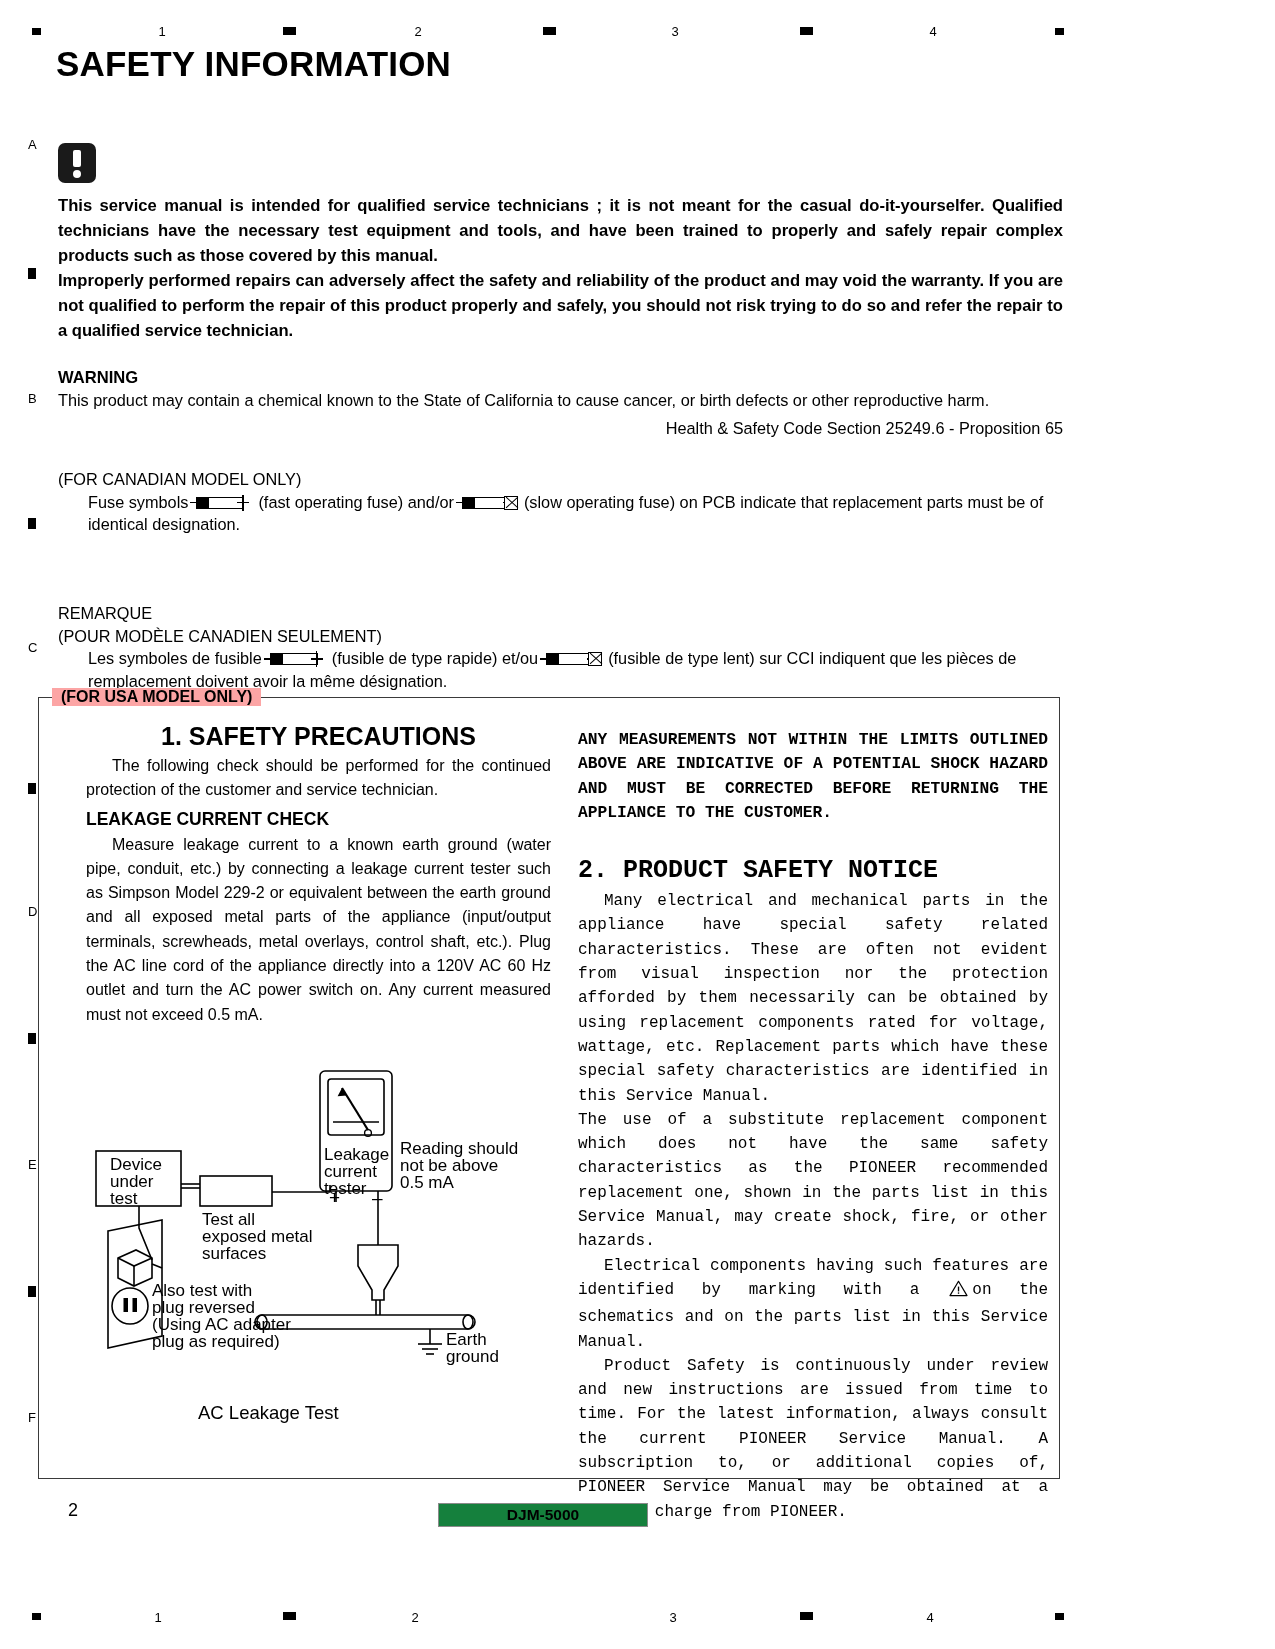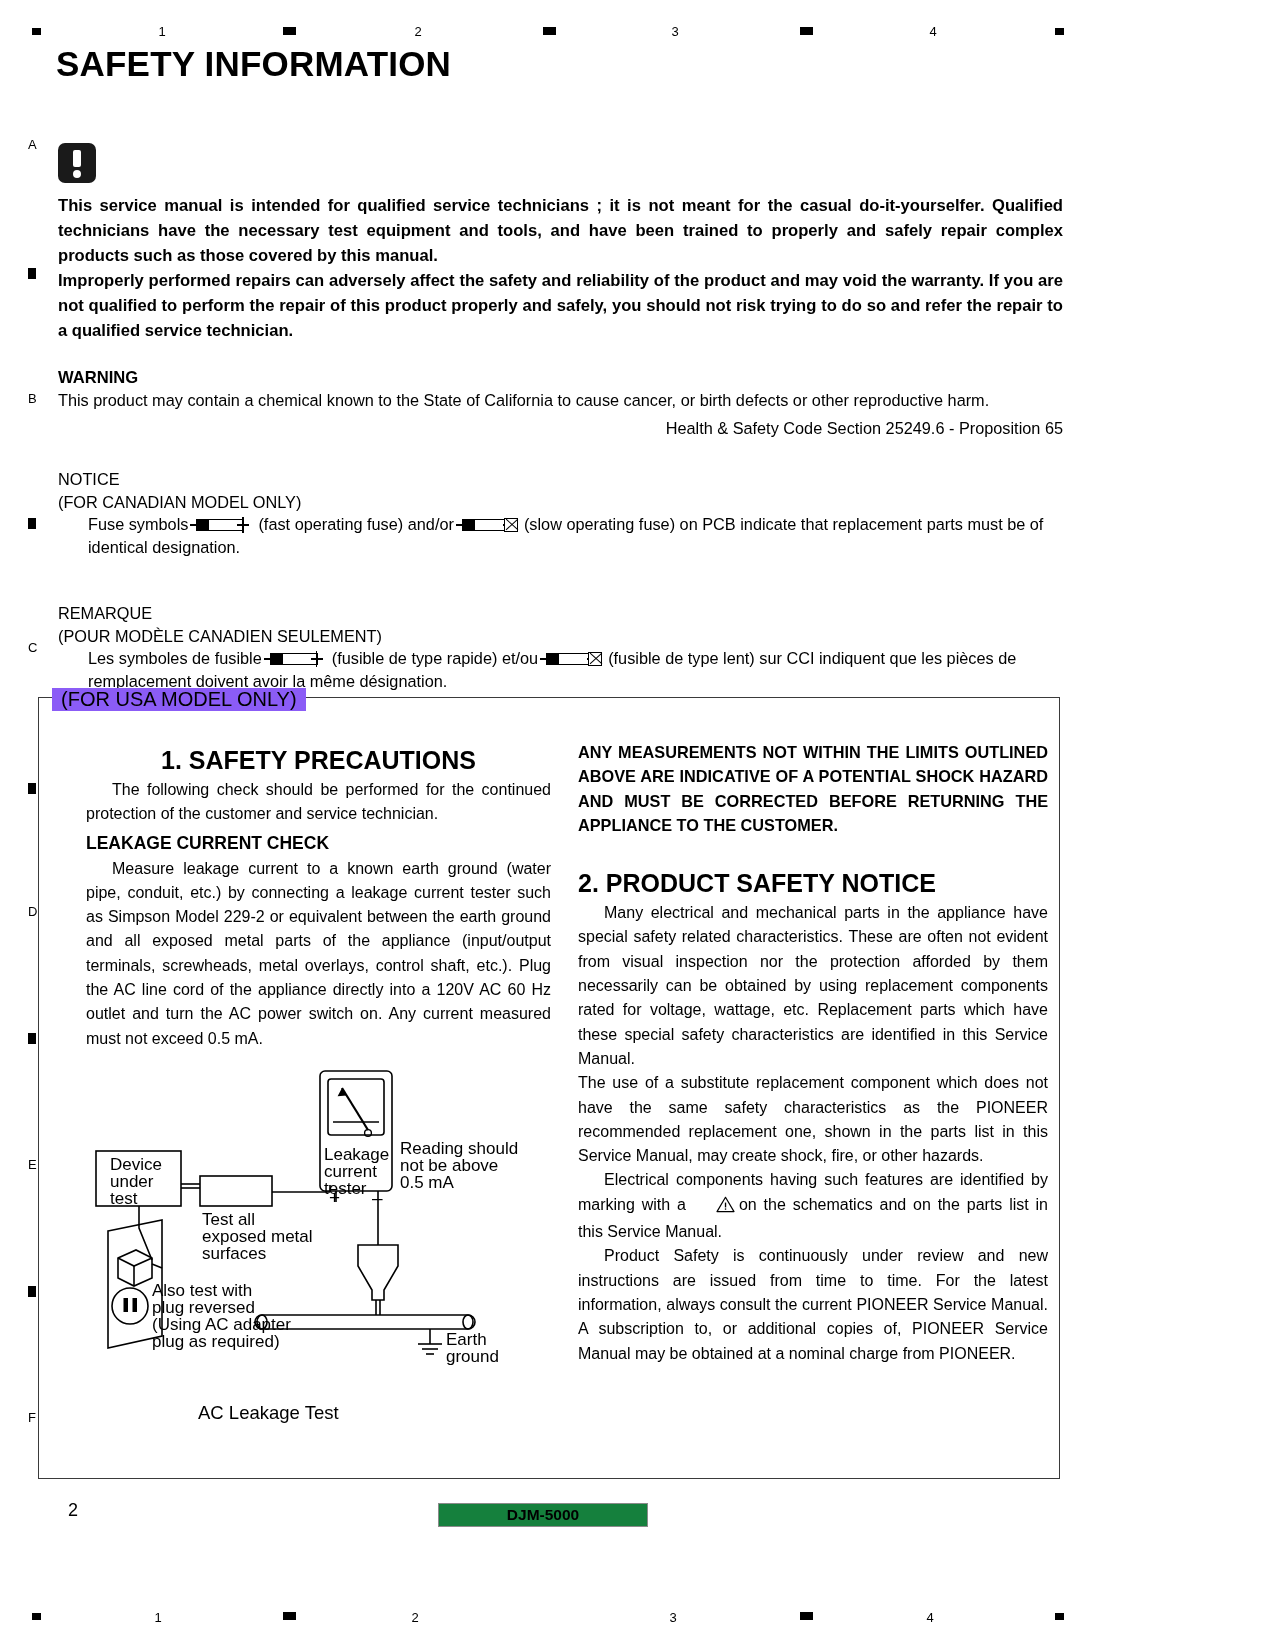--- a/index.html
+++ b/index.html
@@ -219,45 +219,45 @@
     top: 697px;
     width: 1022px;
     height: 782px;
     border: 1.3px solid #3a3a3a;
     box-sizing: border-box;
   }
   .usa-legend {
     position: absolute;
     left: 52px;
     top: 688px;
-    background: #8b5cf6;
+    background: #fca5a5;
     padding: 0 9px;
-    font-size: 20px;
-    font-weight: normal;
+    font-size: 16px;
+    font-weight: bold;
   }
 
   .usa-cols {
     position: absolute;
     left: 38px;
     top: 712px;
     width: 832px;
     height: 760px;
-    margin-top: 24px;
   }
   .col-left {
     position: absolute;
     left: 48px;
     top: 8px;
     width: 465px;
   }
   .col-right {
     position: absolute;
     left: 540px;
-    top: 4px;
+    top: 16px;
     width: 470px;
+    font-family: Liberation Mono, monospace;
   }
 
   h2.sec-title {
     font-size: 25px;
     font-weight: bold;
     margin: 0 0 2px 0;
     line-height: 32px;
   }
   h2.sec-title.center {
     text-align: center;
@@ -366,21 +366,20 @@
     <p>Improperly performed repairs can adversely affect the safety and reliability of the product and may void the warranty. If you are not qualified to perform the repair of this product properly and safely, you should not risk trying to do so and refer the repair to a qualified service technician.</p>
   </div>
 
   <div class="warning-wrap">
     <div class="warning-title">WARNING</div>
     <div class="warning-body">This product may contain a chemical known to the State of California to cause cancer, or birth defects or other reproductive harm.</div>
     <div class="warning-cite">Health &amp; Safety Code Section 25249.6 - Proposition 65</div>
   </div>
 
   <div class="notice-wrap">
-    <div>NOTICE</div>
     <div>(FOR CANADIAN MODEL ONLY)</div>
     <div class="notice-line"><span>Fuse symbols</span><span class="fuse"><span class="lead"></span><span class="blk"></span><span class="body"></span><span class="endbar2"></span><span class="endbar"></span></span><span>(fast operating fuse) and/or</span><span class="fuse"><span class="lead"></span><span class="blk"></span><span class="body"></span><span class="endbar2"></span><span class="xbox"></span></span><span>(slow operating fuse) on PCB indicate that replacement parts must be of identical designation.</span></div>
   </div>
 
   <div class="remarque-wrap">
     <div>REMARQUE</div>
     <div>(POUR MODÈLE CANADIEN SEULEMENT)</div>
     <div class="notice-line"><span>Les symboles de fusible</span><span class="fuse"><span class="lead"></span><span class="blk"></span><span class="body"></span><span class="endbar2"></span><span class="endbar"></span></span><span>(fusible de type rapide) et/ou</span><span class="fuse"><span class="lead"></span><span class="blk"></span><span class="body"></span><span class="endbar2"></span><span class="xbox"></span></span><span>(fusible de type lent) sur CCI indiquent que les pièces de remplacement doivent avoir la même désignation.</span></div>
   </div>
 

